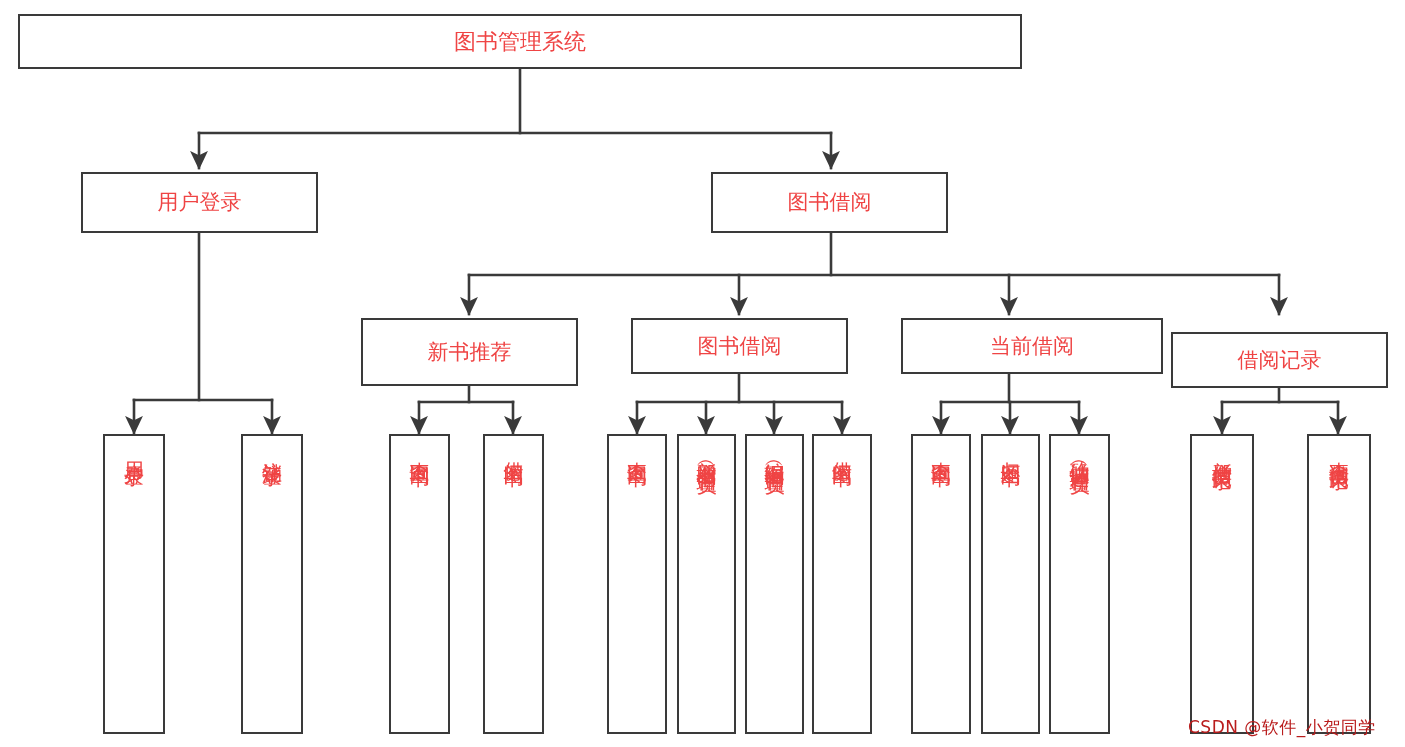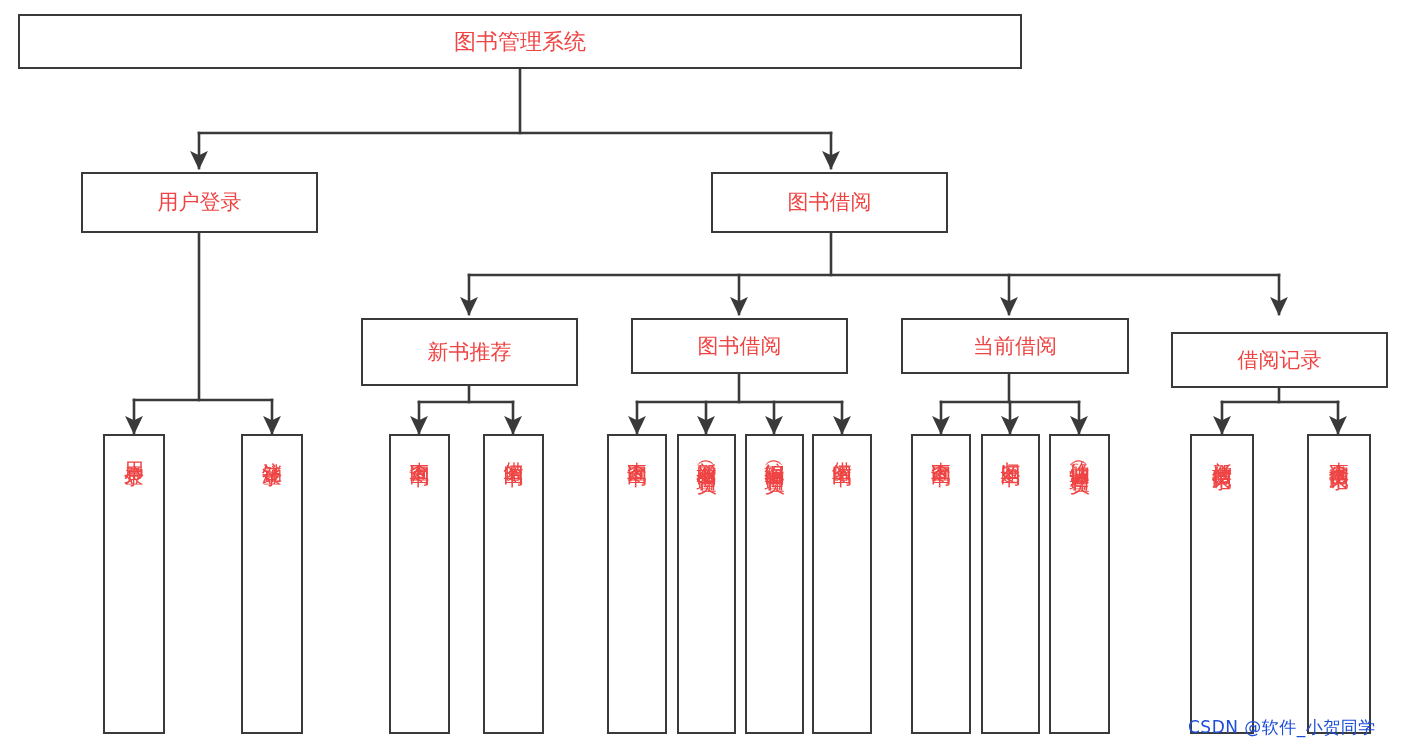--- a/index.html
+++ b/index.html
@@ -60,21 +60,21 @@
     text-orientation: upright;
     letter-spacing: 2px;
     line-height: 1.05;
     white-space: nowrap;
   }
   .watermark {
     position: absolute;
     left: 1188px;
     top: 716px;
     font-size: 17px;
-    color: #1d4ed8;
+    color: #b91c1c;
     letter-spacing: 0.5px;
     z-index: 3;
     white-space: nowrap;
     font-family: "DejaVu Sans", "Liberation Sans", sans-serif;
   }
 </style>
 </head>
 <body>
 
 <div id="canvas">
@@ -140,21 +140,21 @@
   <div class="node h" style="left:711px; top:172px; width:237px; height:61px;">
     <span class="lbl">图书借阅</span>
   </div>
 
   <div class="node h" style="left:361px; top:318px; width:217px; height:68px;">
     <span class="lbl">新书推荐</span>
   </div>
   <div class="node h" style="left:631px; top:318px; width:217px; height:56px;">
     <span class="lbl">图书借阅</span>
   </div>
-  <div class="node h" style="left:901px; top:318px; width:228px; height:56px;">
+  <div class="node h" style="left:901px; top:318px; width:262px; height:56px;">
     <span class="lbl">当前借阅</span>
   </div>
   <div class="node h" style="left:1171px; top:332px; width:217px; height:56px;">
     <span class="lbl">借阅记录</span>
   </div>
 
   <div class="node v" style="left:103px; top:434px; width:62px; height:300px;">
     <span class="lbl">用户登录</span>
   </div>
   <div class="node v" style="left:241px; top:434px; width:62px; height:300px;">

